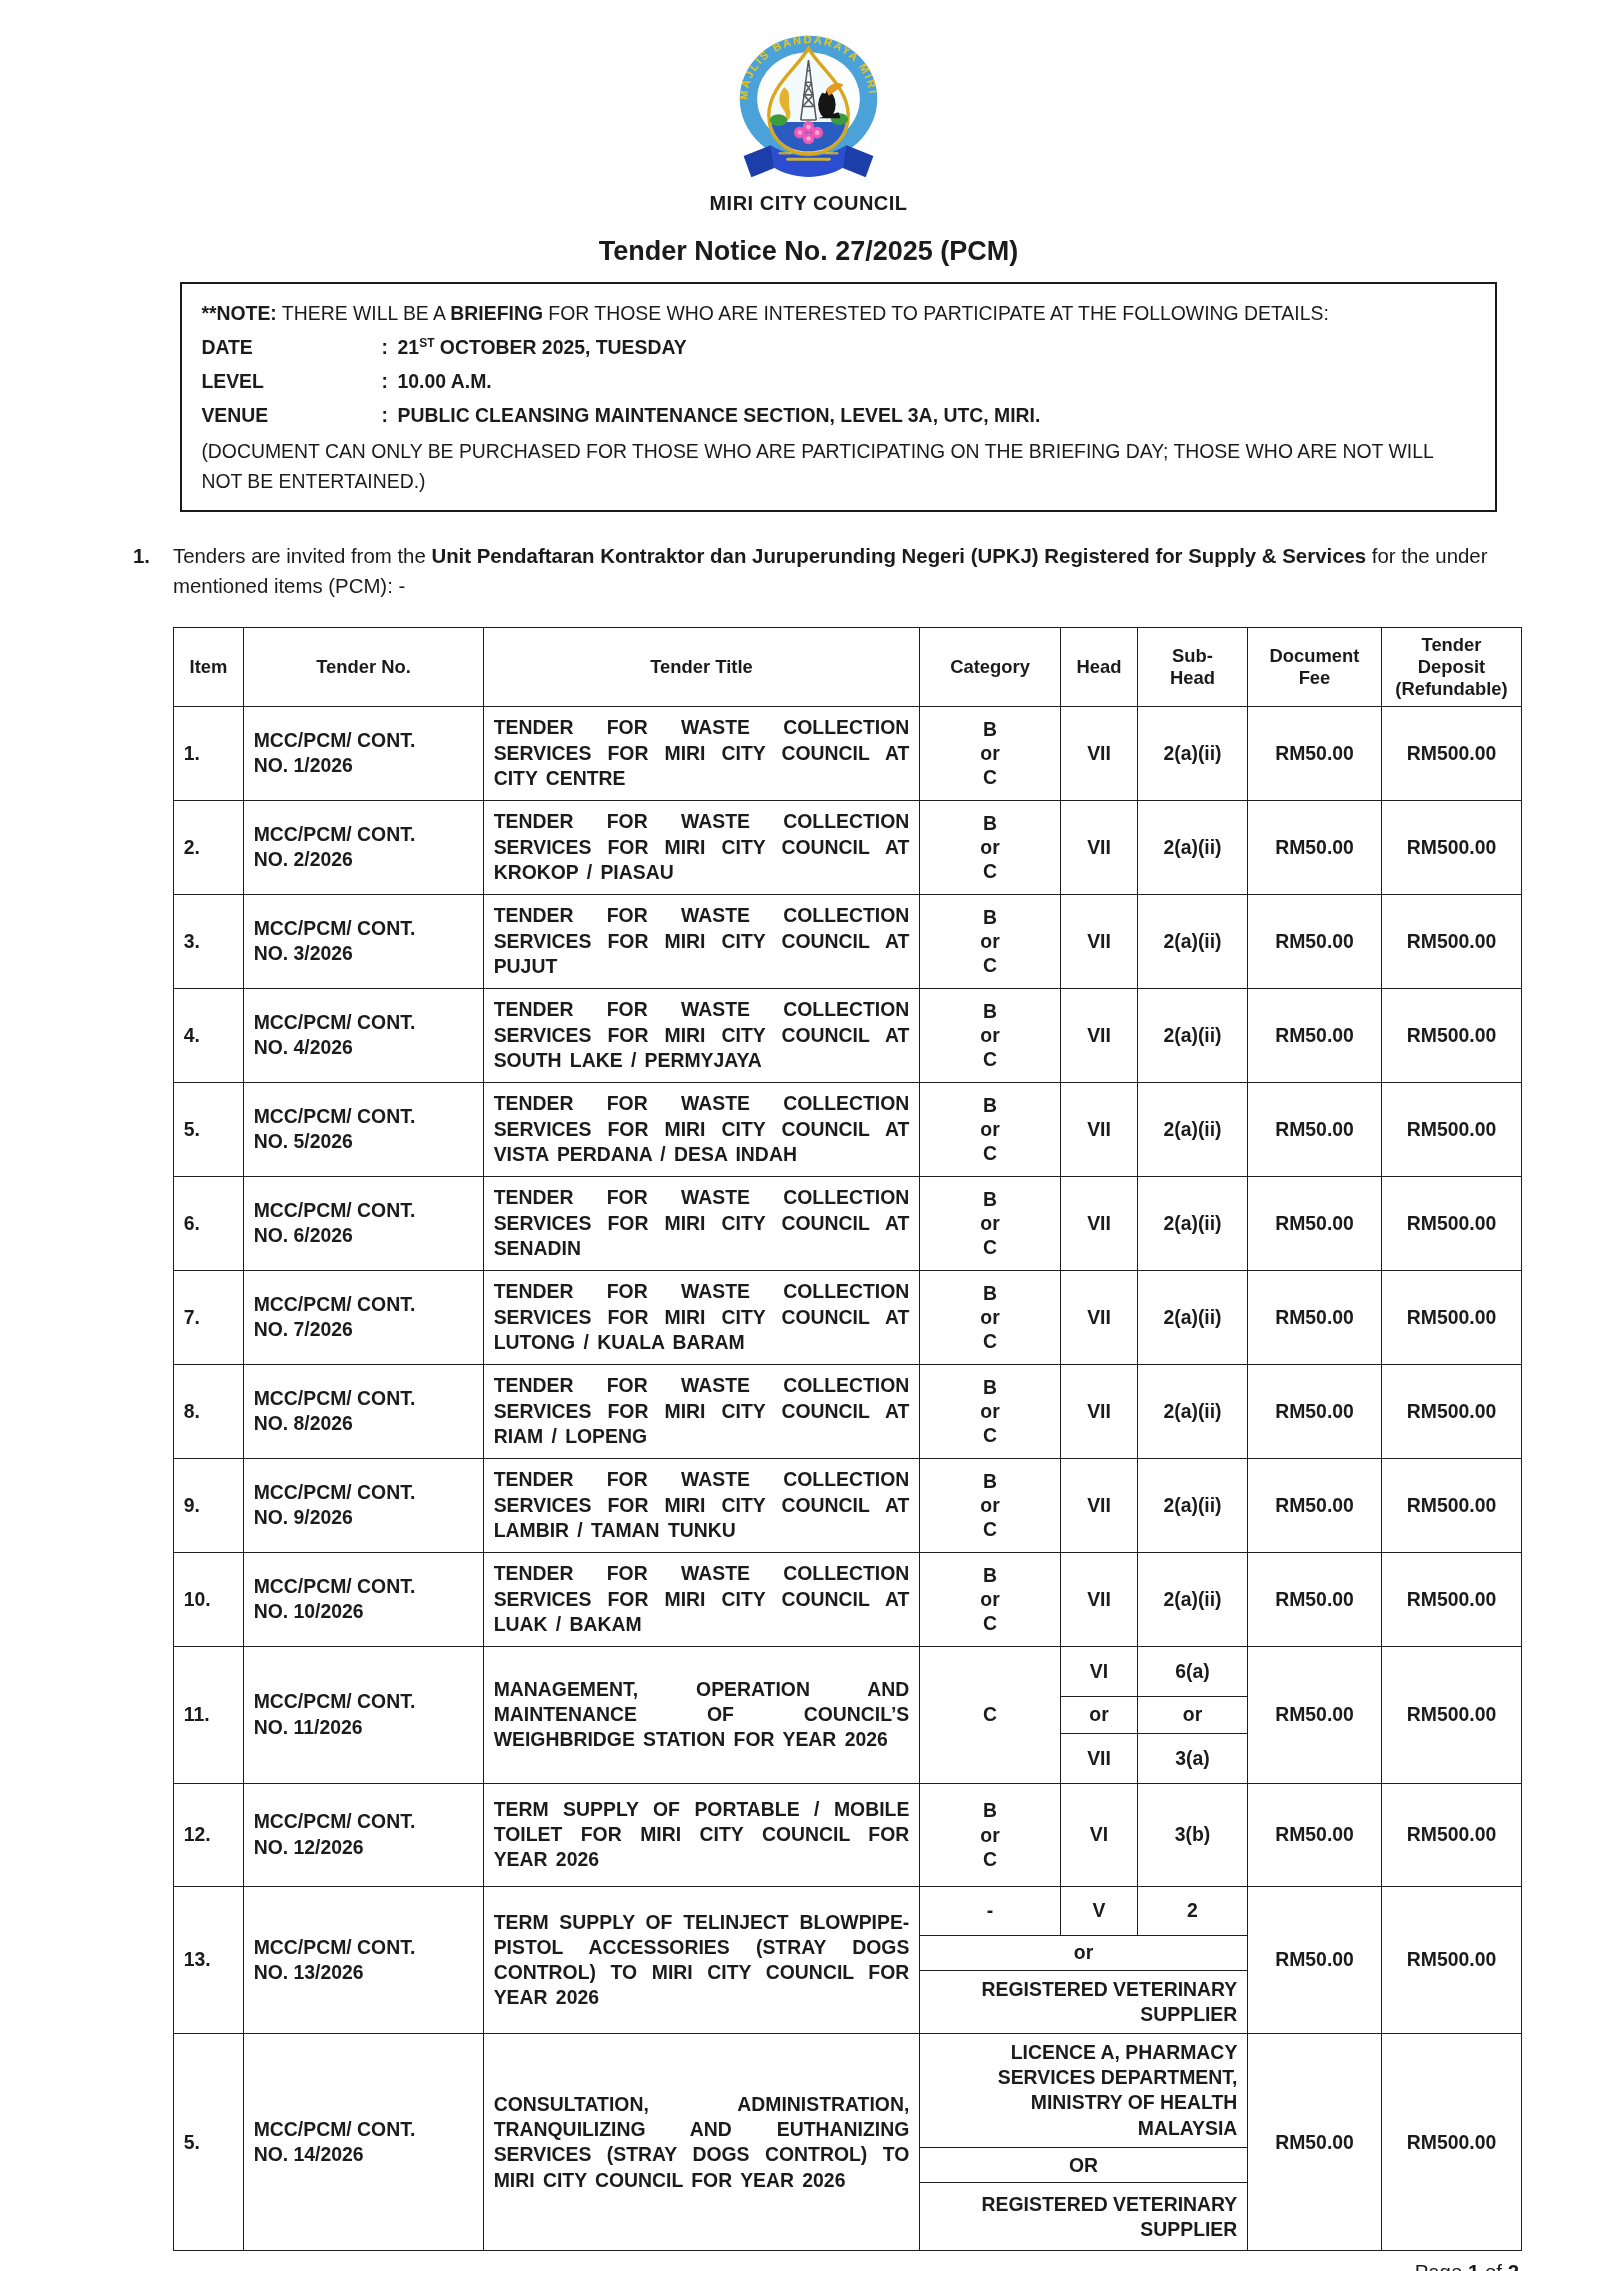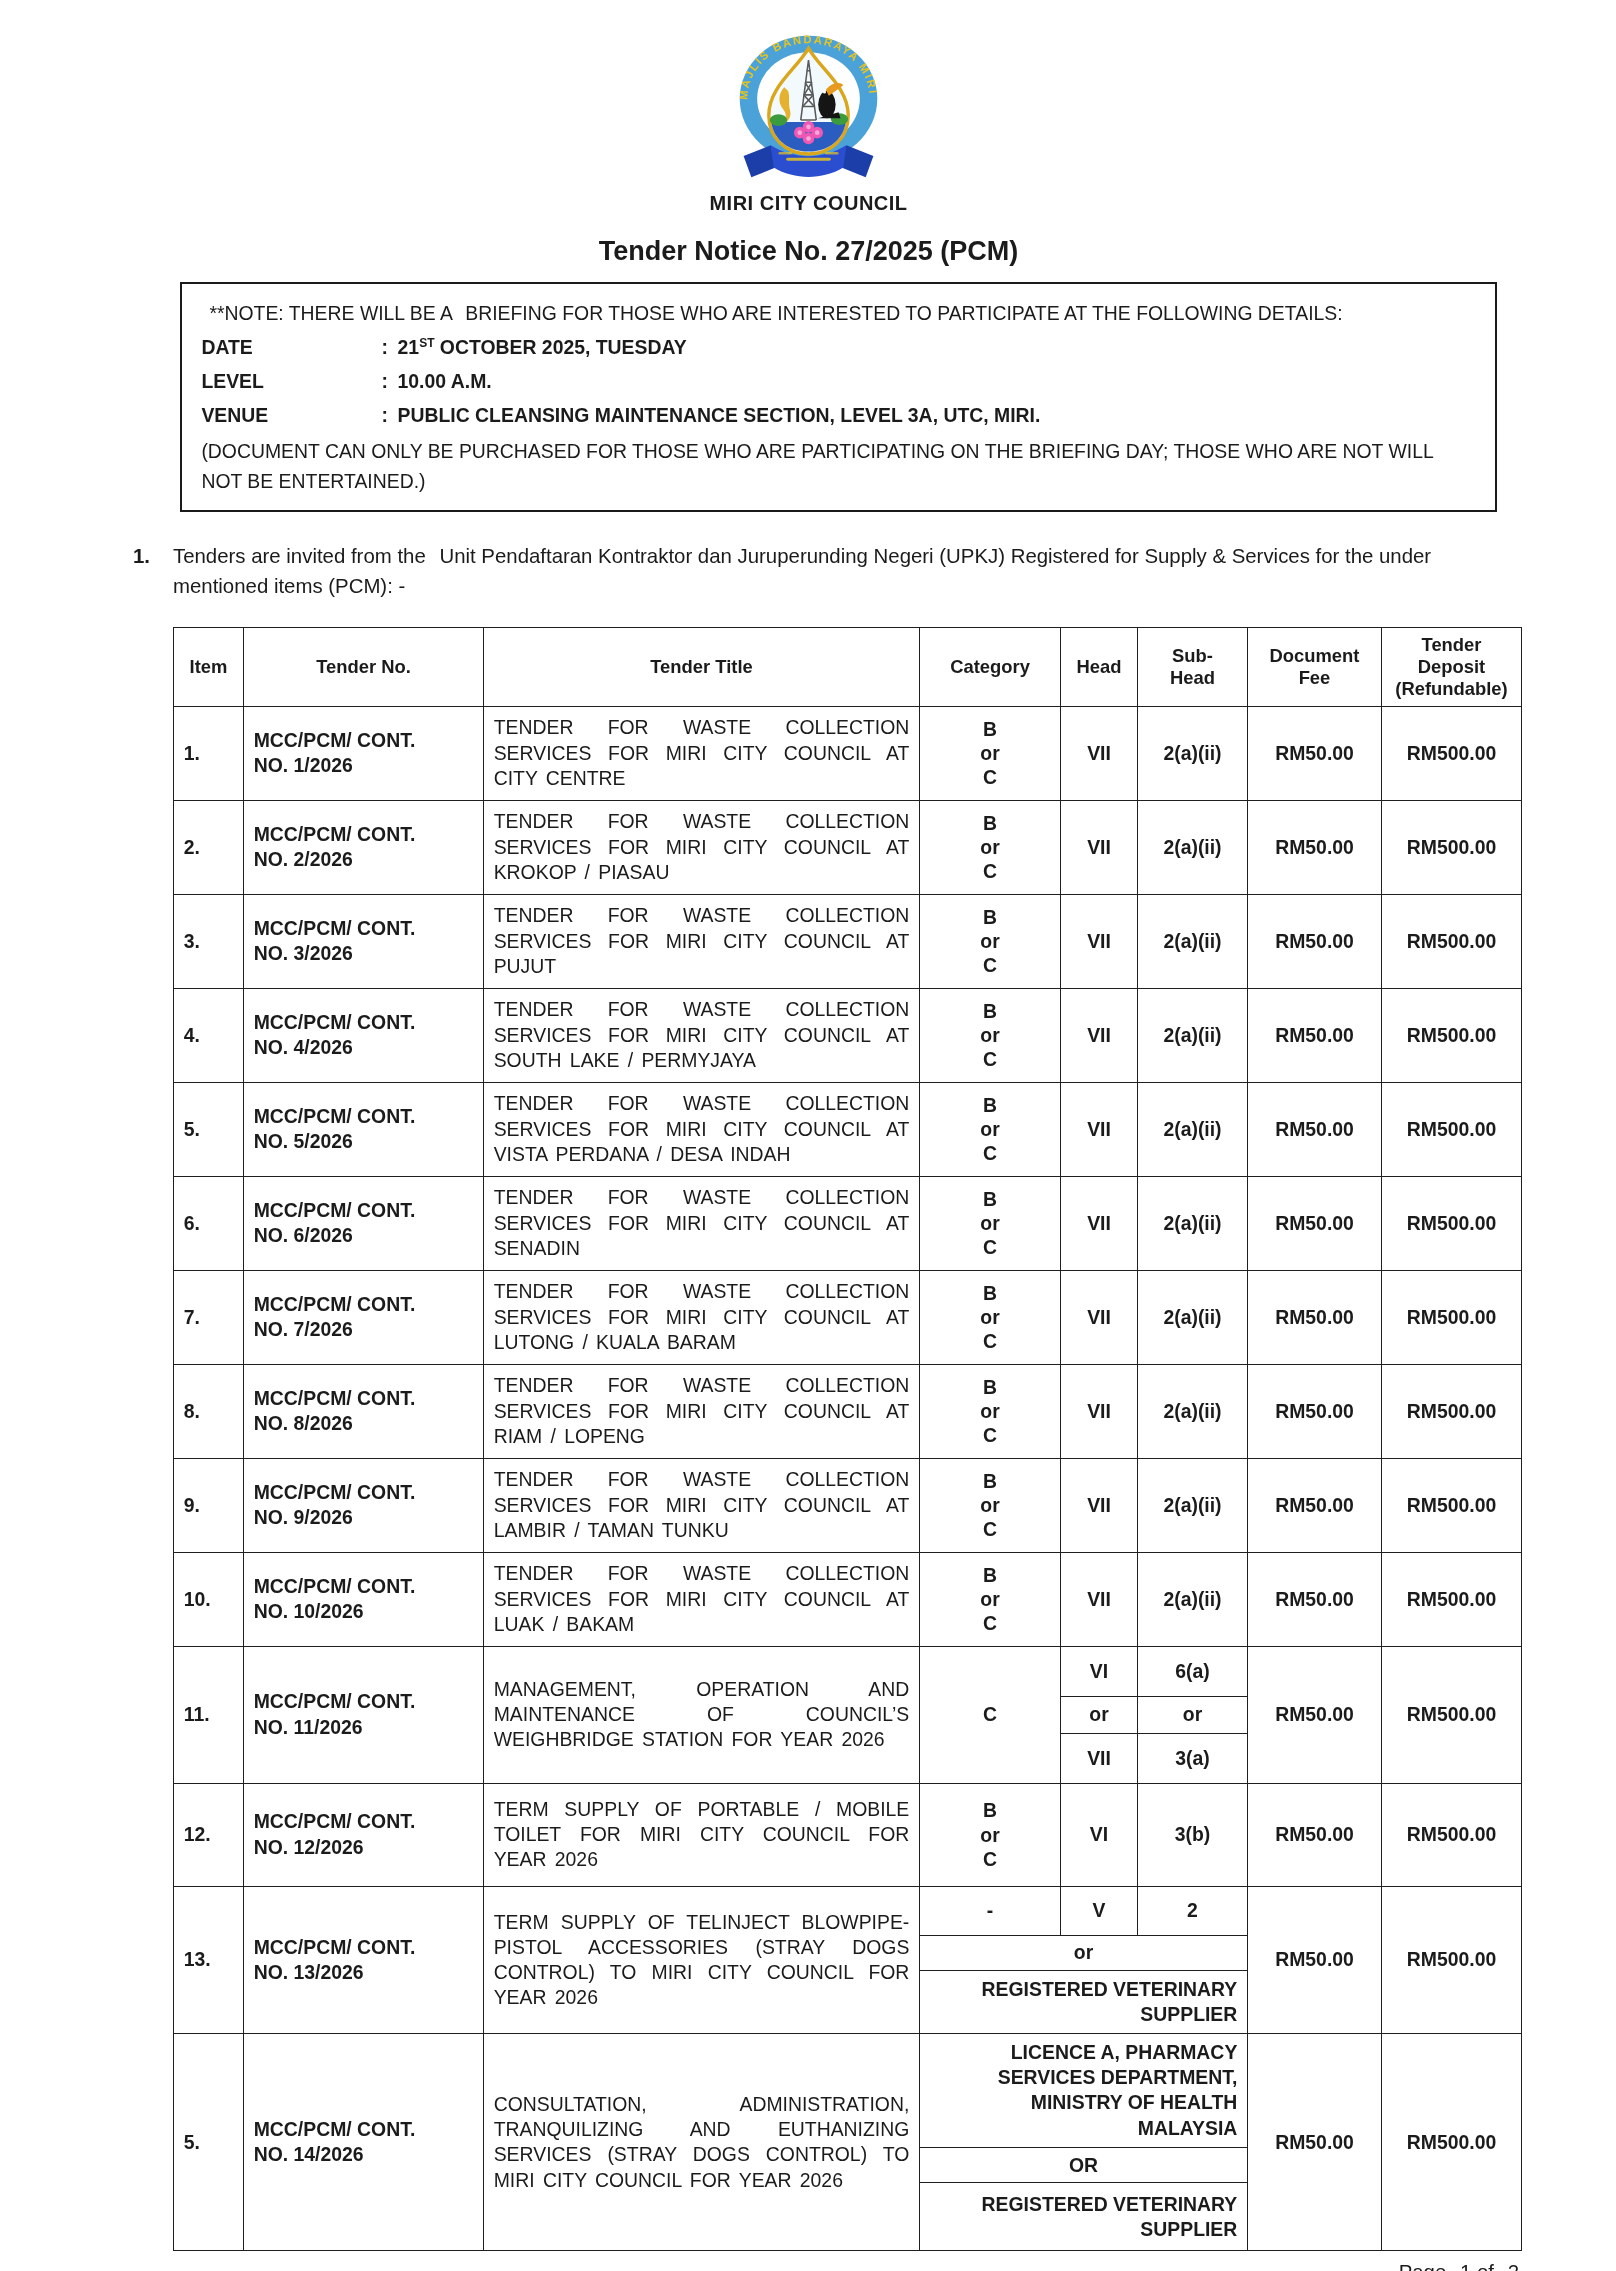--- a/index.html
+++ b/index.html
@@ -15,42 +15,42 @@
   
   .note-box{
     width:1274px;margin:15.5px 0 0 180px;border:2.9px solid #1a1a1a;
     padding:15.5px 19.4px 13.6px 19.4px;font-size:19.4px;line-height:1.35;
   }
   .note-line{margin-bottom:7.8px;}
   .note-row{display:flex;margin-bottom:7.8px;align-items:flex-end;}
   .note-label{font-weight:bold;width:180px;flex:none;}
   .note-colon{font-weight:bold;margin-right:9.7px;}
   .note-val{font-weight:bold;}
-  .bold{font-weight:normal;margin-left:8px;}
+  .bold{font-weight:bold;}
   sup{font-size:62%;vertical-align:super;font-weight:inherit;}
   .disclaimer{margin-top:3px;line-height:1.55;}
   
   .intro{display:flex;margin:29px 0 25px 133px;width:1370px;font-size:20.4px;line-height:1.5;}
   .intro-num{font-weight:bold;width:40px;flex:none;}
   
   table.tenders{
     border-collapse:collapse;table-layout:fixed;margin-left:173px;width:1346px;
     font-size:19.4px;
   }
   table.tenders td,table.tenders th{
     border:1.9px solid #1f1f1f;vertical-align:middle;padding:5.8px 9.7px;
     overflow:hidden;
   }
   th{font-weight:bold;font-size:18.4px;text-align:center;line-height:1.2;white-space:pre-line;}
   .hdr-row{height:70px;}
   .row-std{height:94px;}
   .c-item{text-align:left;font-weight:bold;padding-left:11.6px;}
   .c-tno{font-weight:bold;white-space:pre-line;line-height:1.3;padding-left:13.6px;}
   .c-title{
-    font-weight:normal;text-align:justify;line-height:1.3;padding:7.8px 11.6px;
+    font-weight:bold;text-align:justify;line-height:1.3;padding:7.8px 11.6px;
     word-spacing:2.9px;
   }
   .c-center{text-align:center;font-weight:bold;}
   .c-pre{white-space:pre-line;line-height:1.25;}
   .req-cell{text-align:right;font-weight:bold;line-height:1.3;padding:5.8px 7.8px;}
   .r11a{height:50px;} .r11b{height:37px;} .r11c{height:50px;}
   .row-12{height:103px;}
   .r13a{height:49px;} .r13b{height:33px;} .r13c{height:62px;}
   .r14a{height:109px;} .r14b{height:33px;} .r14c{height:68px;}
   

